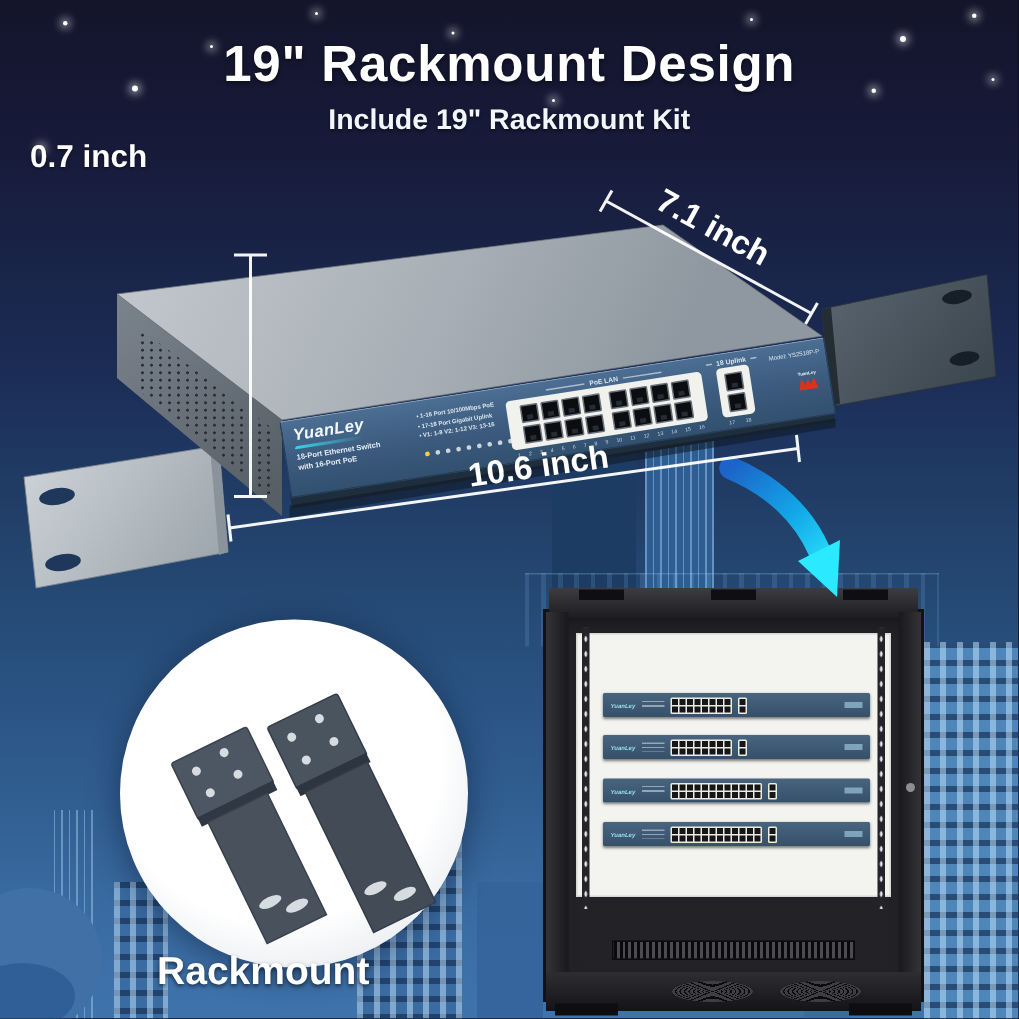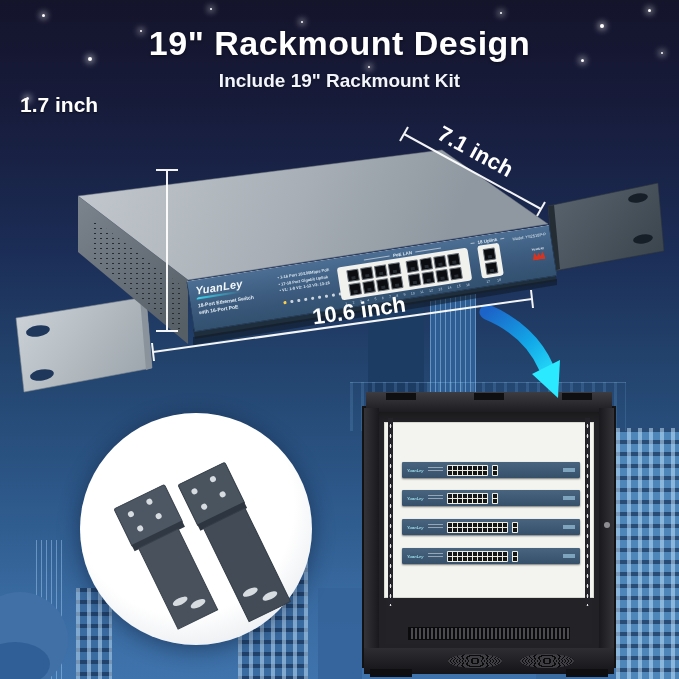--- a/index.html
+++ b/index.html
@@ -271,21 +271,21 @@
       <line x1="404" y1="134" x2="541" y2="209"></line>
       <line x1="400" y1="141" x2="408" y2="127"></line>
       <line x1="537" y1="216" x2="545" y2="202"></line>
       <line x1="153" y1="352" x2="532" y2="299"></line>
       <line x1="154" y1="361" x2="152" y2="343"></line>
       <line x1="533" y1="308" x2="531" y2="290"></line>
     </g>
     <text x="472" y="158" transform="rotate(28.7 472 158)" text-anchor="middle" fill="#ffffff" font-size="22" font-weight="bold" font-family="Liberation Sans, sans-serif">7.1 inch</text>
     <text x="360" y="318" transform="rotate(-8 360 318)" text-anchor="middle" fill="#ffffff" font-size="22" font-weight="bold" font-family="Liberation Sans, sans-serif">10.6 inch</text>
   </svg>
-  <div class="abs dim-h">1.7 inch</div>
+  <div class="abs dim-h">0.7 inch</div>
 
   <svg class="svg-abs" width="679" height="679" style="z-index:4;">
     <defs>
       <linearGradient id="arrowGrad" x1="487" y1="312" x2="552" y2="390" gradientUnits="userSpaceOnUse">
         <stop offset="0" stop-color="#1c64c8"></stop>
           <stop offset="0.5" stop-color="#12a8e8"></stop>
           <stop offset="1" stop-color="#2dedff"></stop>
       </linearGradient>
     </defs>
     <path d="M487,312 C516,324 536,344 546,367" stroke="url(#arrowGrad)" stroke-width="15" fill="none" stroke-linecap="round"></path>
@@ -457,14 +457,15 @@
           <circle cx="34" cy="10" r="3" fill="#d7dce1"></circle>
         <circle cx="14" cy="31" r="3" fill="#d7dce1"></circle>
           <circle cx="36" cy="28" r="3" fill="#d7dce1"></circle>
         <rect x="0" y="44" width="52" height="7" fill="#2d3640"></rect>
         <rect x="4" y="50" width="46" height="104" fill="#424b56" stroke="#343d47"></rect>
         <ellipse cx="18" cy="128" rx="8" ry="3.5" fill="#d7dce1"></ellipse>
         <ellipse cx="34" cy="140" rx="8" ry="3.5" fill="#d7dce1"></ellipse>
       </g>
     </svg>
   </div>
+  <div class="abs inset-label">Rackmount</div>
 
 </div>
 
 </body></html>

